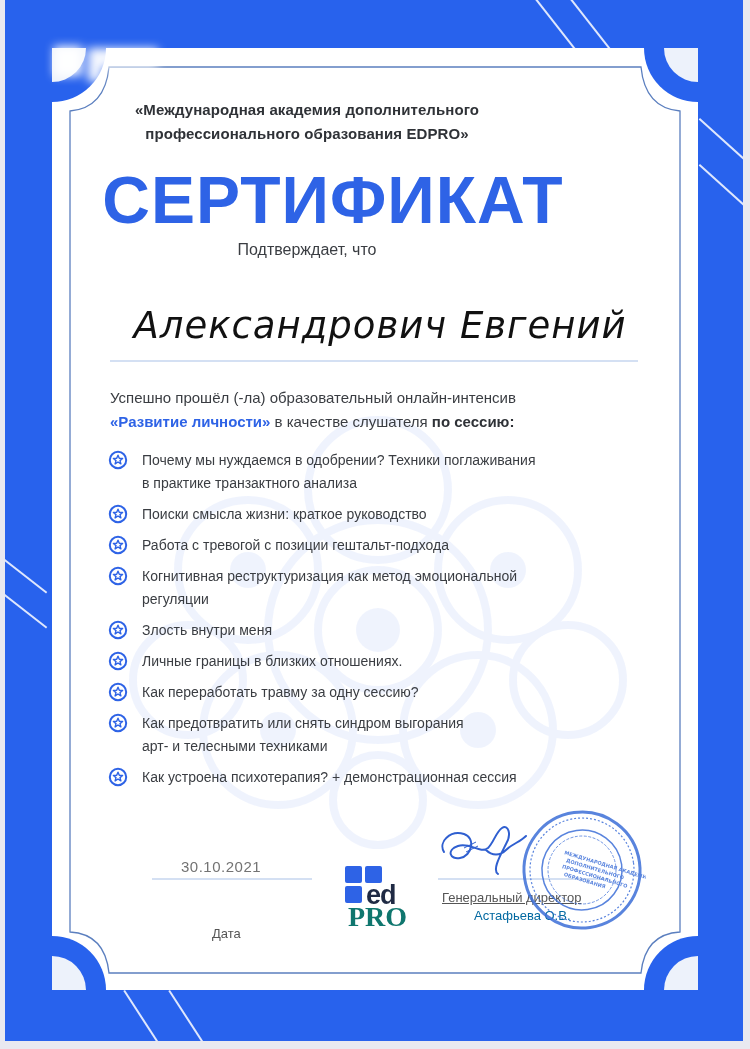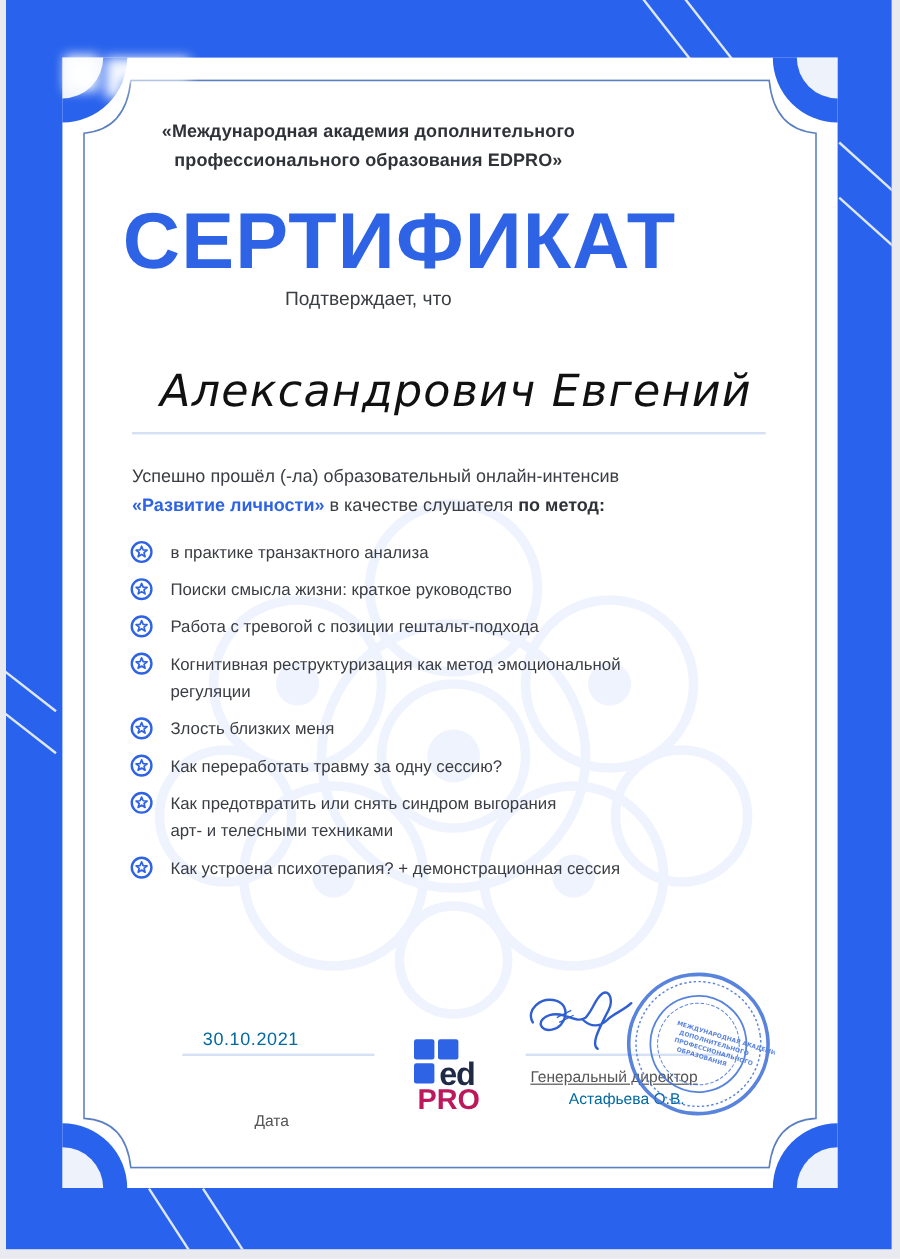--- a/index.html
+++ b/index.html
@@ -78,33 +78,33 @@
   .intro .course { color: #2e63e6; font-weight: bold; }
   .intro .topics { font-weight: bold; color: #2f3237; }
 
   .topics-list { position: absolute; left: 108px; top: 449px; width: 520px; }
   .topic { position: relative; padding-left: 34px; font-size: 14px; line-height: 23px; color: #3a3d42; margin-bottom: 8px; }
   .topic .star {
     position: absolute; left: 0; top: 1px; width: 20px; height: 20px;
   }
 
   .date-value {
-    position: absolute; left: 169px; top: 858px; font-size: 15px; color: #0369a1; letter-spacing: 0.5px;
+    position: absolute; left: 181px; top: 858px; font-size: 15px; color: #737373; letter-spacing: 0.5px;
   }
   .date-line { position: absolute; left: 152px; top: 878px; width: 160px; height: 2px; background: #d4e0f3; }
   .date-label { position: absolute; left: 212px; top: 890px; font-size: 13px; color: #555; margin-top: 36px; }
 
   .sig-line { position: absolute; left: 438px; top: 878px; width: 170px; height: 2px; background: #d4e0f3; }
   .sig-role { position: absolute; left: 442px; top: 890px; font-size: 13px; color: #555; text-decoration: underline; }
   .sig-name { position: absolute; left: 474px; top: 908px; font-size: 13px; color: #0369a1; }
 
   .logo { position: absolute; left: 345px; top: 866px; width: 60px; height: 64px; }
   .logo .sq { position: absolute; width: 17px; height: 17px; background: #2e63e6; border-radius: 2px; }
   .logo .ed { position: absolute; left: 21px; top: 16px; font-size: 27px; font-weight: bold; color: #1f2a44; line-height: 27px; letter-spacing: -1px; }
-  .logo .pro { position: absolute; left: 3px; top: 40px; font-size: 24px; font-weight: bold; color: #be185d; line-height: 22px; }
+  .logo .pro { position: absolute; left: 3px; top: 40px; font-size: 28px; font-weight: bold; color: #0f766e; line-height: 22px; font-family: Liberation Serif, serif; }
 
   .stamp { position: absolute; left: 520px; top: 808px; }
   .signature { position: absolute; left: 436px; top: 812px; }
 </style>
 </head>
 <body>
 
 <div class="frame">
   <div class="diag" style="left:525px; top:-10px; width:95px; transform: rotate(52deg);"></div>
   <div class="diag" style="left:560px; top:-10px; width:95px; transform: rotate(52deg);"></div>
@@ -170,29 +170,30 @@
   </div>
 
   <div class="title">СЕРТИФИКАТ</div>
   <div class="confirms">Подтверждает, что</div>
 
   <div class="name">Александрович Евгений</div>
   <div class="name-line"></div>
 
   <div class="intro">
     <div>Успешно прошёл (-ла) образовательный онлайн-интенсив</div>
-    <div><span class="course">«Развитие личности»</span><span> в качестве слушателя </span><span class="topics">по метод:</span></div>
+    <div><span class="course">«Развитие личности»</span><span> в качестве слушателя </span><span class="topics">по сессию:</span></div>
   </div>
 
   <div class="topics-list">
     <div class="topic">
       <svg class="star" viewBox="0 0 20 20">
           <circle cx="10" cy="10" r="8.2" fill="none" stroke="#2e63e6" stroke-width="2"></circle>
           <path d="M10 5.2 L11.3 8.3 L14.6 8.5 L12 10.6 L12.9 13.9 L10 12 L7.1 13.9 L8 10.6 L5.4 8.5 L8.7 8.3 Z" fill="none" stroke="#2e63e6" stroke-width="1.4" stroke-linejoin="round"></path>
         </svg>
+      <div>Почему мы нуждаемся в одобрении? Техники поглаживания</div>
       <div>в практике транзактного анализа</div>
     </div>
     <div class="topic">
       <svg class="star" viewBox="0 0 20 20">
           <circle cx="10" cy="10" r="8.2" fill="none" stroke="#2e63e6" stroke-width="2"></circle>
           <path d="M10 5.2 L11.3 8.3 L14.6 8.5 L12 10.6 L12.9 13.9 L10 12 L7.1 13.9 L8 10.6 L5.4 8.5 L8.7 8.3 Z" fill="none" stroke="#2e63e6" stroke-width="1.4" stroke-linejoin="round"></path>
         </svg>
       <div>Поиски смысла жизни: краткое руководство</div>
     </div>
     <div class="topic">
@@ -208,21 +209,28 @@
           <path d="M10 5.2 L11.3 8.3 L14.6 8.5 L12 10.6 L12.9 13.9 L10 12 L7.1 13.9 L8 10.6 L5.4 8.5 L8.7 8.3 Z" fill="none" stroke="#2e63e6" stroke-width="1.4" stroke-linejoin="round"></path>
         </svg>
       <div>Когнитивная реструктуризация как метод эмоциональной</div>
       <div>регуляции</div>
     </div>
     <div class="topic">
       <svg class="star" viewBox="0 0 20 20">
           <circle cx="10" cy="10" r="8.2" fill="none" stroke="#2e63e6" stroke-width="2"></circle>
           <path d="M10 5.2 L11.3 8.3 L14.6 8.5 L12 10.6 L12.9 13.9 L10 12 L7.1 13.9 L8 10.6 L5.4 8.5 L8.7 8.3 Z" fill="none" stroke="#2e63e6" stroke-width="1.4" stroke-linejoin="round"></path>
         </svg>
-      <div>Злость близких меня</div>
+      <div>Злость внутри меня</div>
+    </div>
+    <div class="topic">
+      <svg class="star" viewBox="0 0 20 20">
+          <circle cx="10" cy="10" r="8.2" fill="none" stroke="#2e63e6" stroke-width="2"></circle>
+          <path d="M10 5.2 L11.3 8.3 L14.6 8.5 L12 10.6 L12.9 13.9 L10 12 L7.1 13.9 L8 10.6 L5.4 8.5 L8.7 8.3 Z" fill="none" stroke="#2e63e6" stroke-width="1.4" stroke-linejoin="round"></path>
+        </svg>
+      <div>Личные границы в близких отношениях.</div>
     </div>
     <div class="topic">
       <svg class="star" viewBox="0 0 20 20">
           <circle cx="10" cy="10" r="8.2" fill="none" stroke="#2e63e6" stroke-width="2"></circle>
           <path d="M10 5.2 L11.3 8.3 L14.6 8.5 L12 10.6 L12.9 13.9 L10 12 L7.1 13.9 L8 10.6 L5.4 8.5 L8.7 8.3 Z" fill="none" stroke="#2e63e6" stroke-width="1.4" stroke-linejoin="round"></path>
         </svg>
       <div>Как переработать травму за одну сессию?</div>
     </div>
     <div class="topic">
       <svg class="star" viewBox="0 0 20 20">

